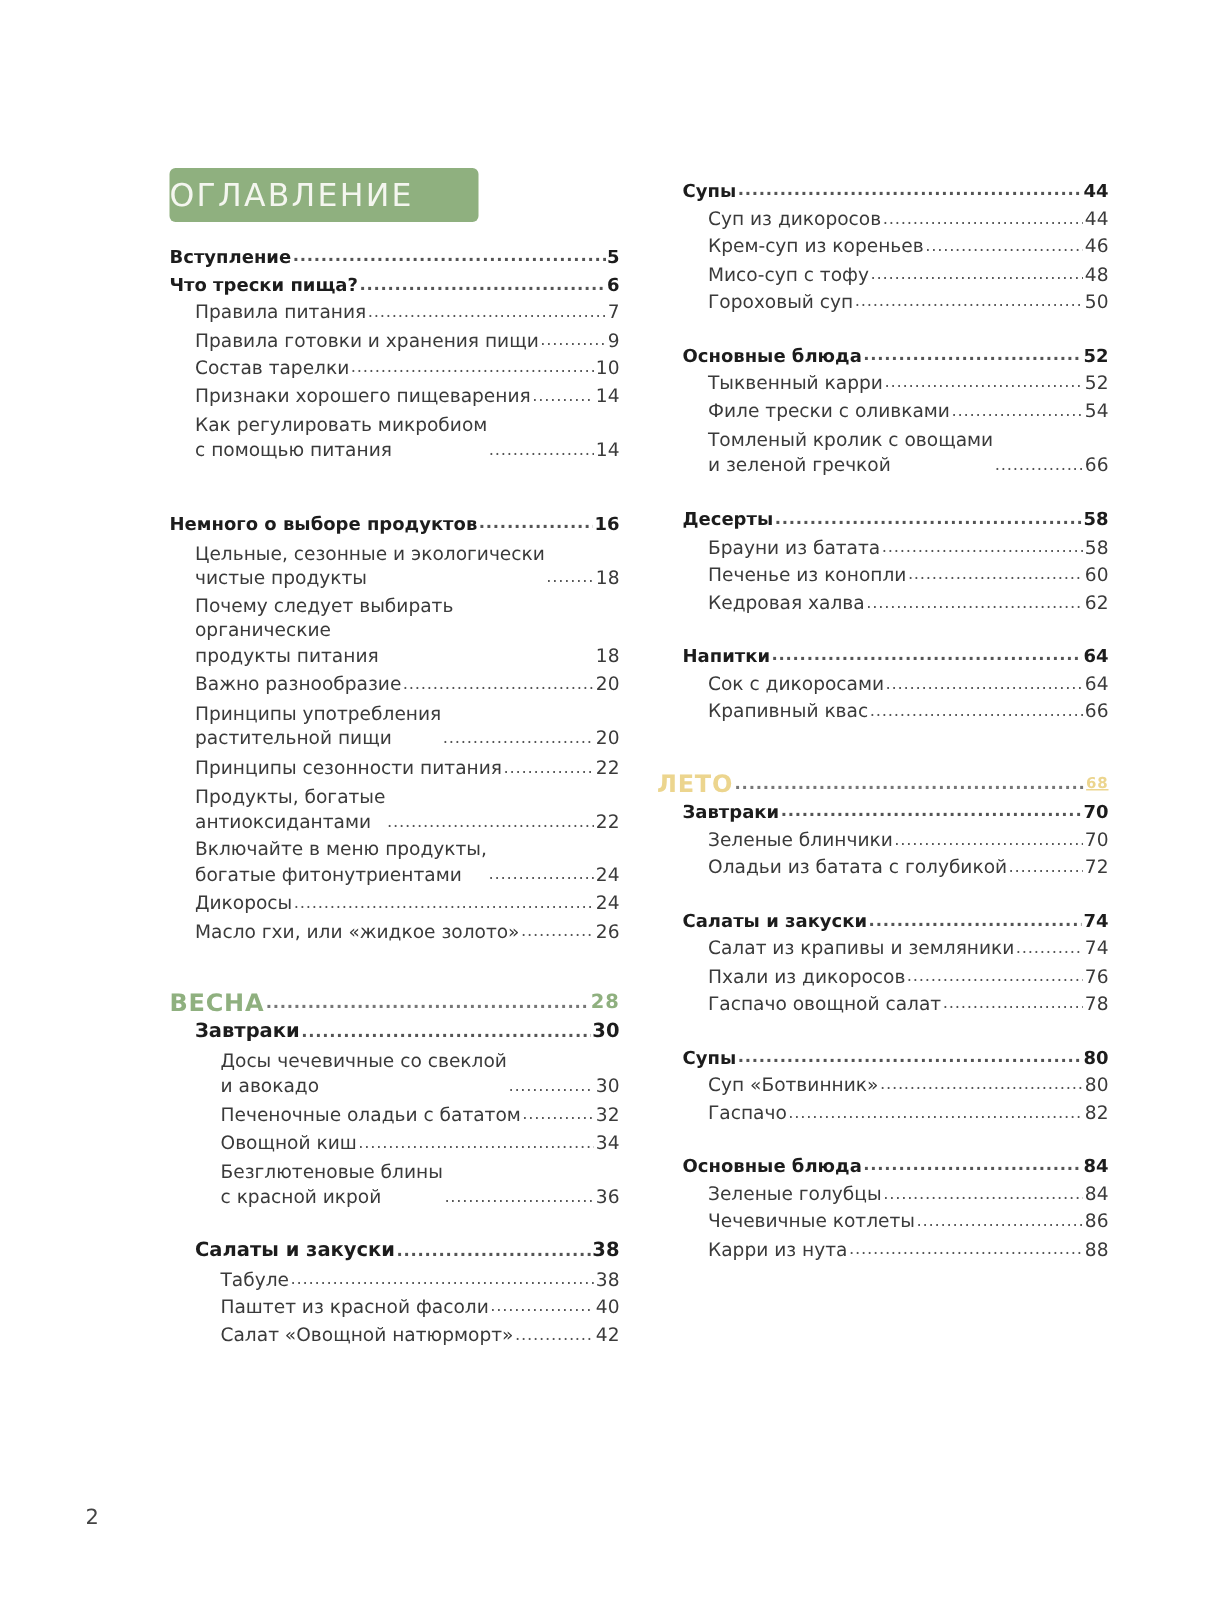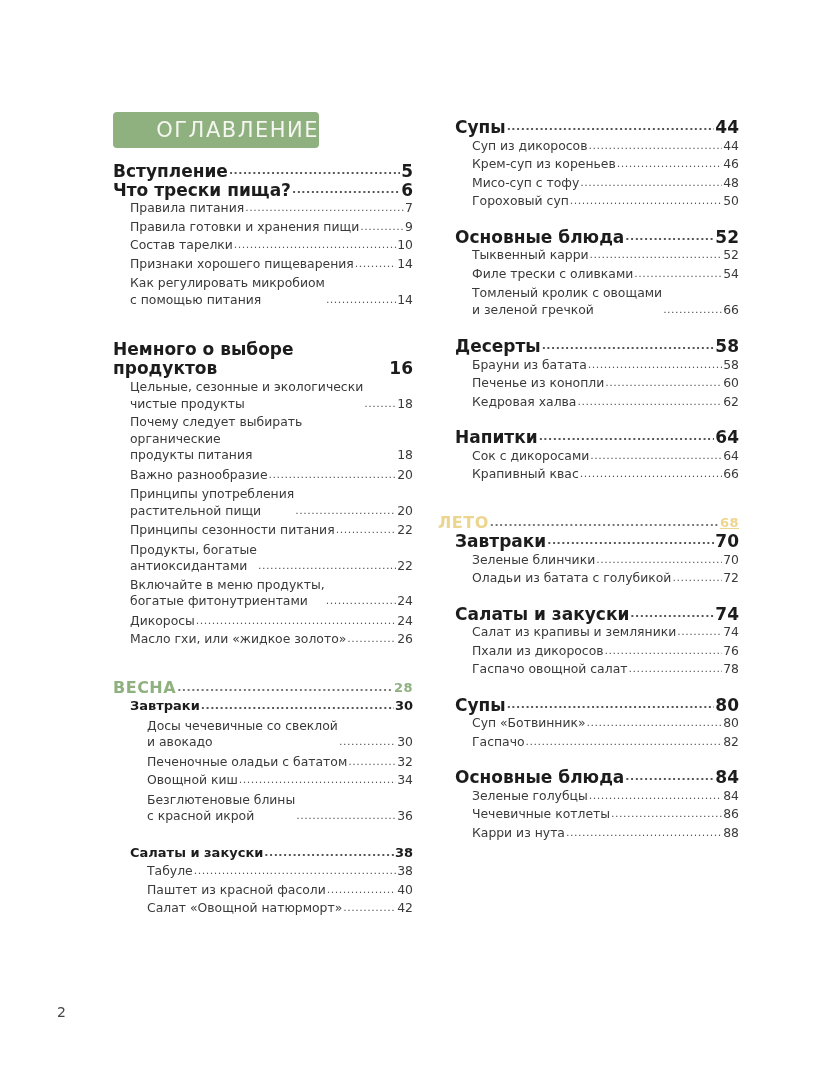--- a/index.html
+++ b/index.html
@@ -4,21 +4,21 @@
 <style>
   html, body { margin: 0; padding: 0; background: #ffffff; }
   body {
     width: 820px; height: 1075px; position: relative; overflow: hidden;
     font-family: "DejaVu Sans", "Liberation Sans", sans-serif;
     color: #2b2b2b;
   }
   .title-box {
     position: absolute; left: 113px; top: 112px; width: 206px; height: 36px;
     background: #8fb07f; border-radius: 4px;
-    display: flex; align-items: center; justify-content: flex-end;
+    display: flex; align-items: center; justify-content: flex-start;
   }
   .title-box span {
     color: #f4f6ef; font-size: 21px; letter-spacing: 1.5px; font-weight: normal;
   }
   .col { position: absolute; }
   .col-left { left: 113px; top: 162px; width: 300px; }
   .col-right { left: 455px; top: 118px; width: 284px; }
 
   .entry {
     display: flex; align-items: flex-end;
@@ -26,32 +26,32 @@
   }
   .entry .lbl { white-space: pre-line; }
   .entry .dots {
     flex: 1; overflow: hidden; white-space: nowrap; margin: 0 1px;
     color: #555; letter-spacing: 0.5px; font-size: 11px; line-height: 18.5px;
   }
   .entry .dots::after {
     content: "........................................................................................................................................................................";
   }
   .entry .pg { white-space: nowrap; }
-  .lvl1 { font-weight: bold; color: #1c1c1c; font-size: 17px; }
+  .lvl1 { font-weight: bold; color: #1c1c1c; font-size: 12px; }
   .lvl2 { padding-left: 17px; color: #3a3a3a; }
   .lvl3 { padding-left: 34px; color: #3a3a3a; }
   .lvl2-bold { padding-left: 17px; font-weight: bold; color: #1c1c1c; font-size: 13px; }
   .two-line { line-height: 16.5px; margin: 2px 0; }
   .two-line .dots { line-height: 16.5px; }
 
   .season { font-weight: bold; font-size: 16px; letter-spacing: 0.5px; }
   .season .dots { color: #777; }
   .spring { color: #8fb07f; }
   .summer { color: #ecd58e; }
-  .summer .pg { font-size: 13px; text-decoration: underline; }
+  .summer .pg { font-size: 10px; text-decoration: underline; }
   .spring .pg { font-size: 13px; }
   .gap-m { height: 17px; }
   .gap-l { height: 30px; }
 
   .page-num {
     position: absolute; left: 57px; top: 1004px; font-size: 14px; color: #444;
   }
 </style>
 </head>
 <body>

